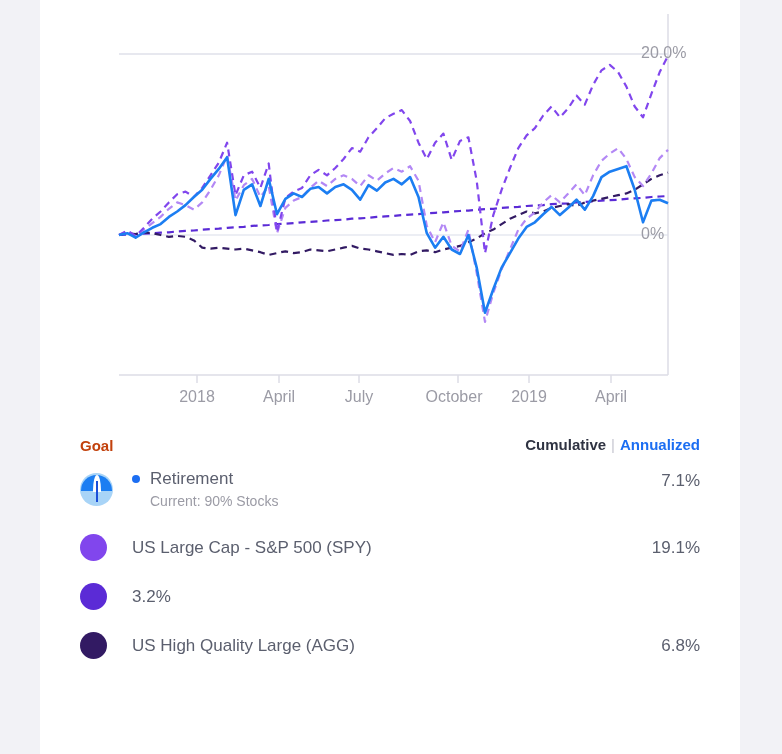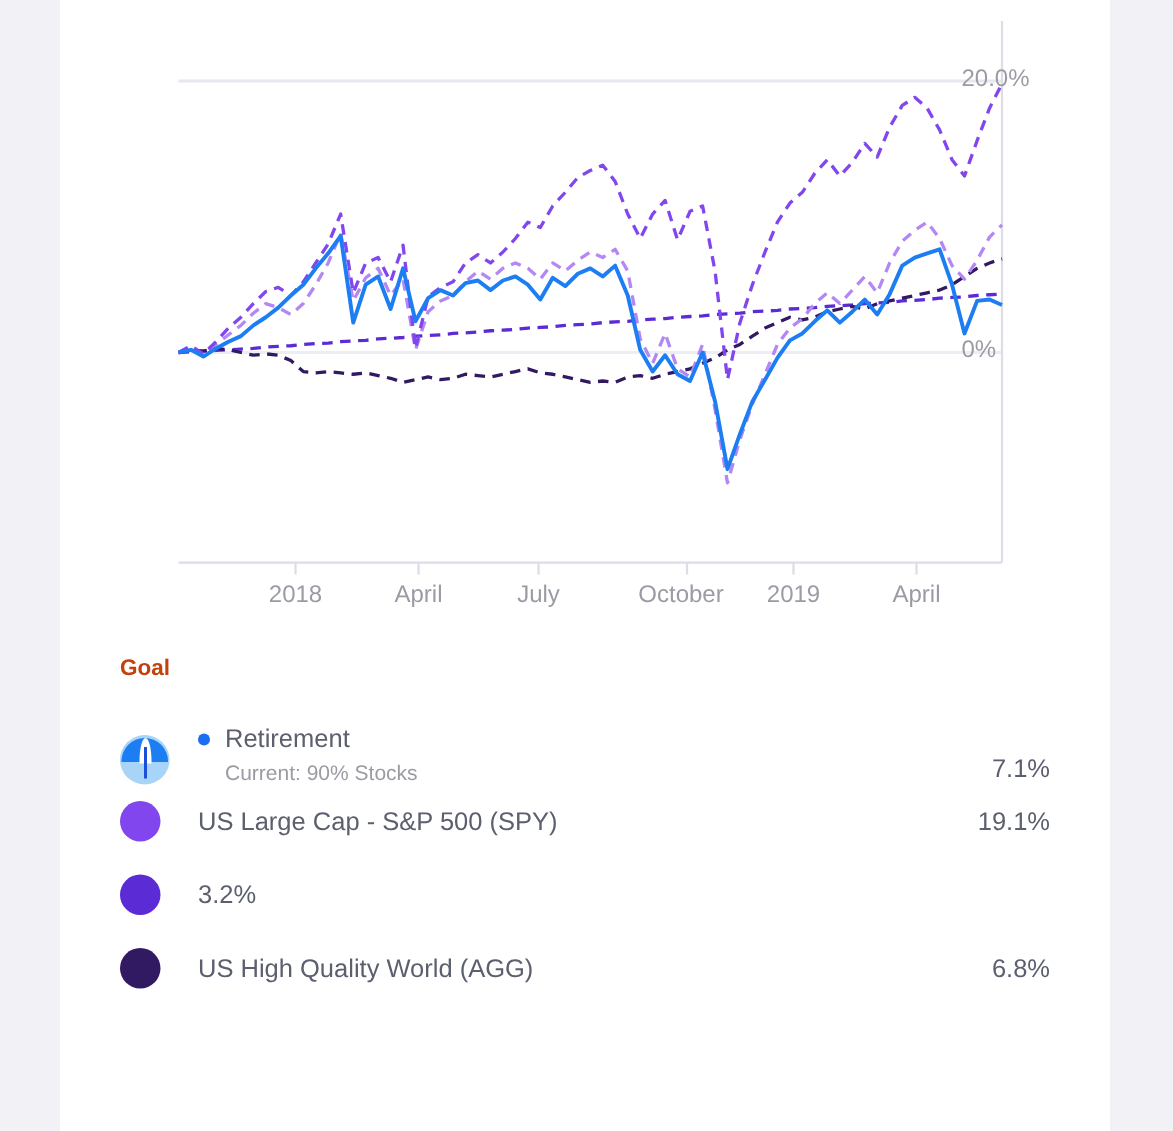--- a/index.html
+++ b/index.html
@@ -95,21 +95,21 @@
   .toggle .annualized { color: #1c6ef2; cursor: pointer; }
 
   .rows { position: relative; }
   .row {
     position: relative;
     display: flex;
     align-items: center;
     padding: 0 40px;
     height: 49px;
   }
-  .row.tall { height: 58px; align-items: flex-end; padding-top: 2px; }
+  .row.tall { height: 58px; align-items: flex-start; padding-top: 2px; }
 
   .swatch {
     width: 27px;
     height: 27px;
     border-radius: 50%;
     flex: 0 0 27px;
     margin-right: 25px;
   }
   .goal-icon {
     width: 33px;
@@ -238,20 +238,23 @@
         <div class="xlabel" style="left: 414px;">October</div>
         <div class="xlabel" style="left: 489px;">2019</div>
         <div class="xlabel" style="left: 571px;">April</div>
       </div>
   </div>
 
   <div class="legend">
 
     <div class="legend-head">
       <div class="goal-label">Goal</div>
+      <div class="toggle">
+        <span class="cumulative">Cumulative</span><span class="sep">|</span><span class="annualized">Annualized</span>
+      </div>
     </div>
 
     <div class="rows">
 
       <div class="row tall">
         <div class="goal-icon">
           <div class="umbrella-circle">
             <div class="umbrella-top"></div>
             <div class="umbrella-notch"></div>
             <div class="umbrella-pole"></div>
@@ -272,20 +275,20 @@
             <div class="swatch" style="background: rgb(129, 70, 237);"></div>
             <div class="row-label">US Large Cap - S&amp;P 500 (SPY)</div>
             <div class="row-value">19.1%</div>
           </div>
           <div class="row">
             <div class="swatch" style="background: rgb(91, 43, 214);"></div>
             <div class="row-value">3.2%</div>
           </div>
           <div class="row">
             <div class="swatch" style="background: rgb(50, 26, 99);"></div>
-            <div class="row-label">US High Quality World (AGG)</div>
+            <div class="row-label">US High Quality Large (AGG)</div>
             <div class="row-value">6.8%</div>
           </div>
         </div>
 
     </div>
   </div>
 </div>
 
 </body></html>

